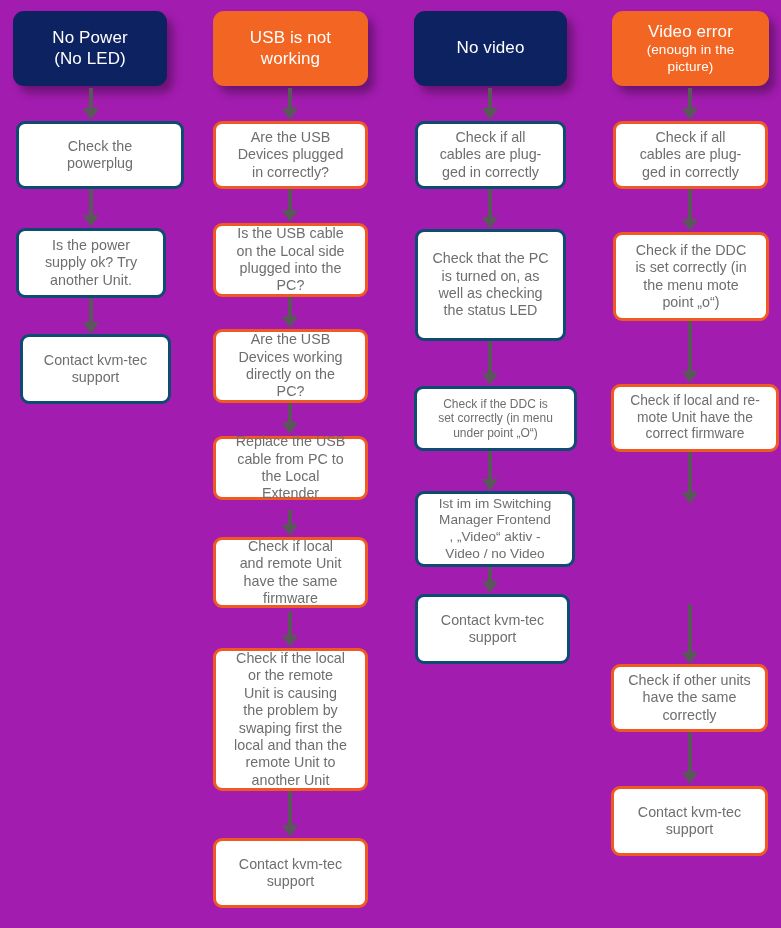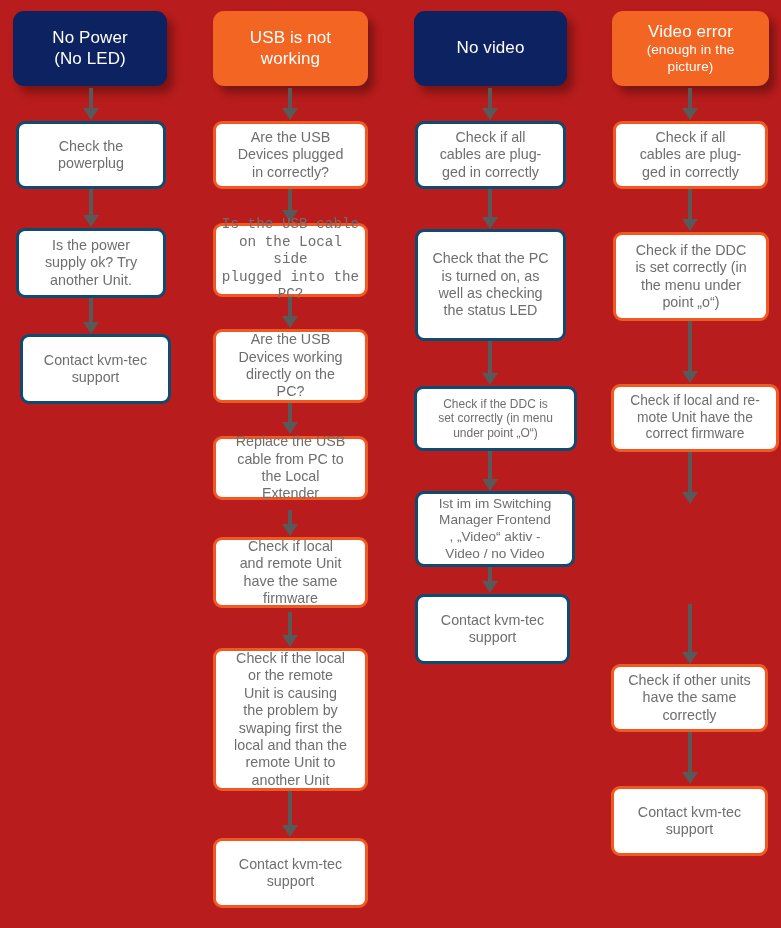--- a/index.html
+++ b/index.html
@@ -7,21 +7,21 @@
     padding: 0;
     background: #ffffff;
   }
   body {
     font-family: "Liberation Sans", sans-serif;
   }
   #canvas {
     position: relative;
     width: 781px;
     height: 928px;
-    background: #b91c1c;
+    background: #a21caf;
     overflow: hidden;
   }
   .node {
     position: absolute;
     box-sizing: border-box;
     display: flex;
     align-items: center;
     justify-content: center;
     text-align: center;
     border-radius: 9px;
@@ -89,21 +89,21 @@
 
   <div class="node header navy" style="left:13px; top:11px; width:154px; height:75px;">
     <span>No Power
 (No LED)</span>
   </div>
   <div class="arrow-wrap" style="left:82px; top:88px; width:18px; height:32px;">
     <div class="shaft" style="height:21px;"></div>
       <div class="head"></div>
   </div>
 
-  <div class="node step navy" style="left:16px; top:121px; width:150px; height:68px;">
+  <div class="node step navy" style="left:16px; top:121px; width:168px; height:68px;">
     <span>Check the
 powerplug</span>
   </div>
   <div class="arrow-wrap" style="left:82px; top:189px; width:18px; height:38px;">
     <div class="shaft" style="height:27px;"></div>
       <div class="head"></div>
   </div>
 
   <div class="node step navy" style="left:16px; top:228px; width:150px; height:70px;">
     <span>Is the power
@@ -132,21 +132,21 @@
   <div class="node step orange" style="left:213px; top:121px; width:155px; height:68px;">
     <span>Are the USB
 Devices plugged
 in correctly?</span>
   </div>
   <div class="arrow-wrap" style="left:281px; top:189px; width:18px; height:33px;">
     <div class="shaft" style="height:22px;"></div>
       <div class="head"></div>
   </div>
 
-  <div class="node step orange" style="left:213px; top:223px; width:155px; height:74px;font-family:Liberation Mono, monospace;">
+  <div class="node step orange" style="left:213px; top:223px; width:155px; height:74px;">
     <span>Is the USB cable
 on the Local side
 plugged into the
 PC?</span>
   </div>
   <div class="arrow-wrap" style="left:281px; top:297px; width:18px; height:31px;">
     <div class="shaft" style="height:20px;"></div>
       <div class="head"></div>
   </div>
 
@@ -274,21 +274,21 @@
 ged in correctly</span>
   </div>
   <div class="arrow-wrap" style="left:681px; top:189px; width:18px; height:42px;">
     <div class="shaft" style="height:31px;"></div>
       <div class="head"></div>
   </div>
 
   <div class="node step orange" style="left:613px; top:232px; width:156px; height:89px;">
     <span>Check if the DDC
 is set correctly (in
-the menu under
+the menu mote
 point „o“)</span>
   </div>
   <div class="arrow-wrap" style="left:681px; top:321px; width:18px; height:62px;">
     <div class="shaft" style="height:51px;"></div>
       <div class="head"></div>
   </div>
 
   <div class="node step orange" style="left:611px; top:384px; width:168px; height:68px;">
     <span style="font-size:13.8px;">Check if local and re-
 mote Unit have the

